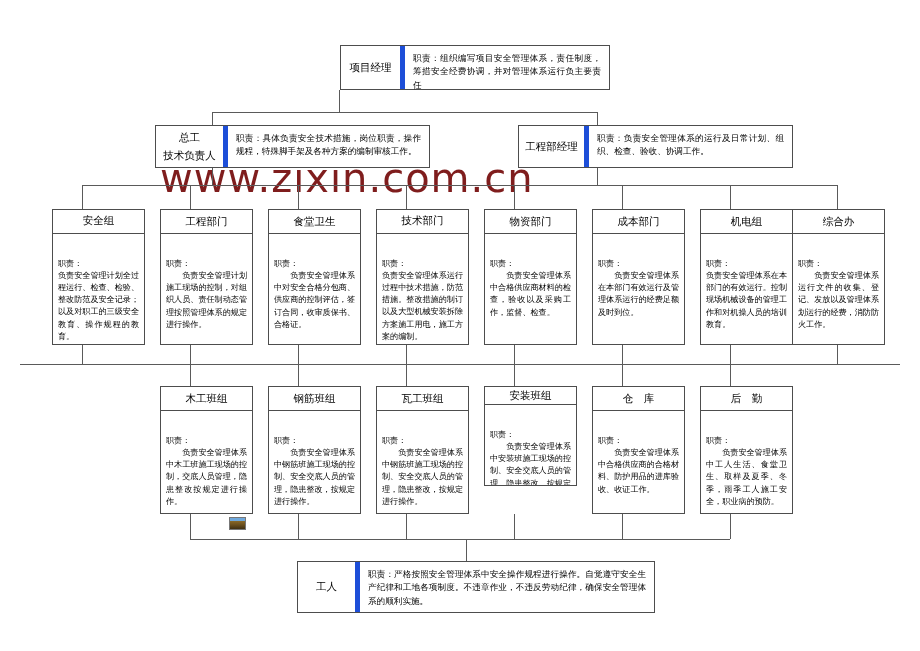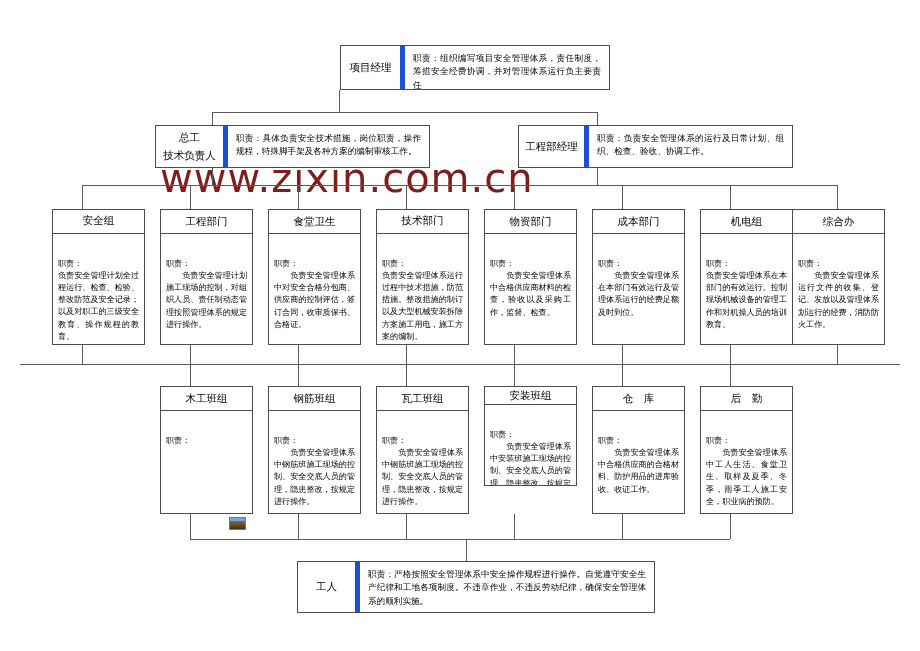--- a/index.html
+++ b/index.html
@@ -288,20 +288,21 @@
       <div class="ind">负责安全管理体系运行文件的收集、登记、发放以及管理体系划运行的经费，消防防火工作。</div>
     </div>
   </div>
 
   <div class="box vt" style="left:160px; top:386px; width:93px; height:128px;">
     <div class="title-cell t10">
       <span>木工班组</span>
     </div>
     <div class="body-cell t8">
       <div>职责：</div>
+      <div class="ind">负责安全管理体系中木工班施工现场的控制，交底人员管理，隐患整改按规定进行操作。</div>
     </div>
   </div>
 
   <div class="box vt" style="left:268px; top:386px; width:93px; height:128px;">
     <div class="title-cell t10">
       <span>钢筋班组</span>
     </div>
     <div class="body-cell t8">
       <div>职责：</div>
       <div class="ind">负责安全管理体系中钢筋班施工现场的控制、安全交底人员的管理，隐患整改，按规定进行操作。</div>

